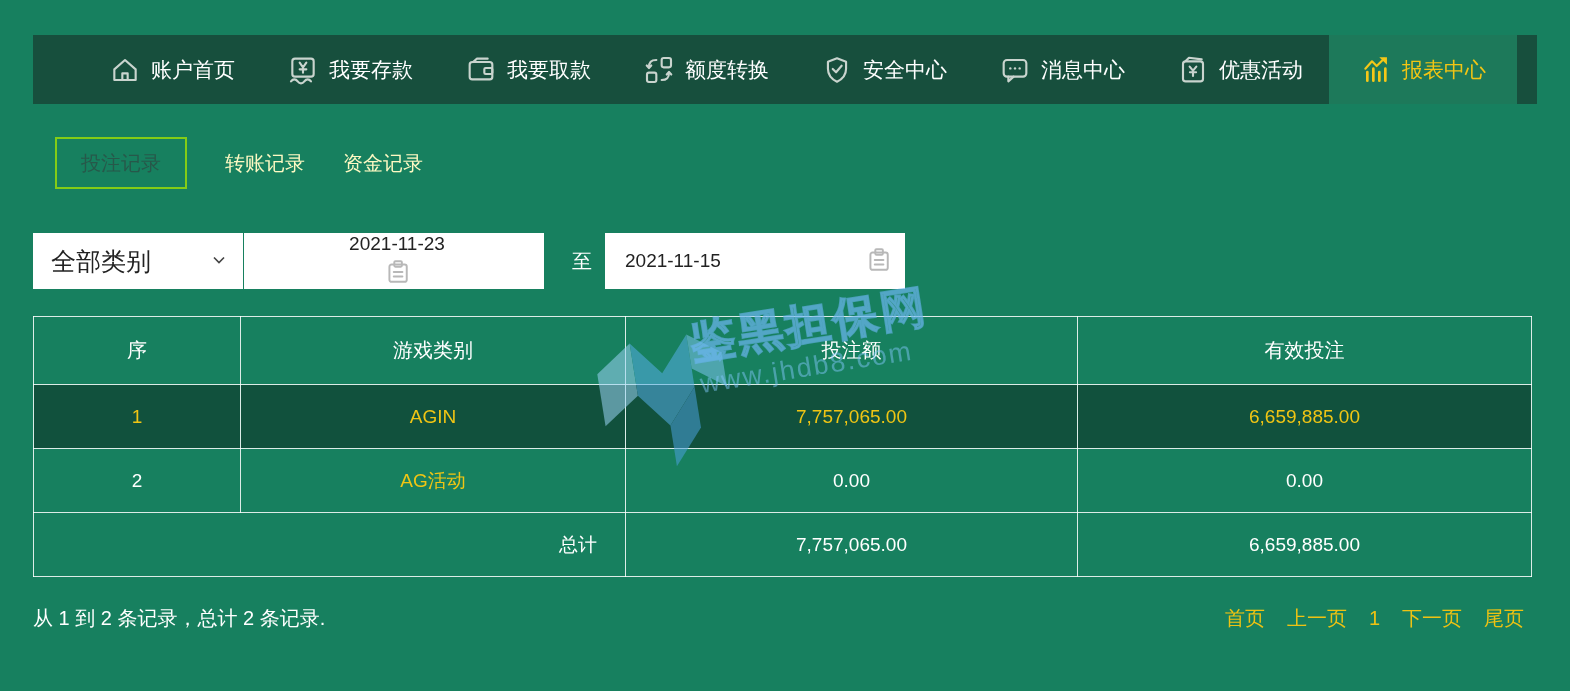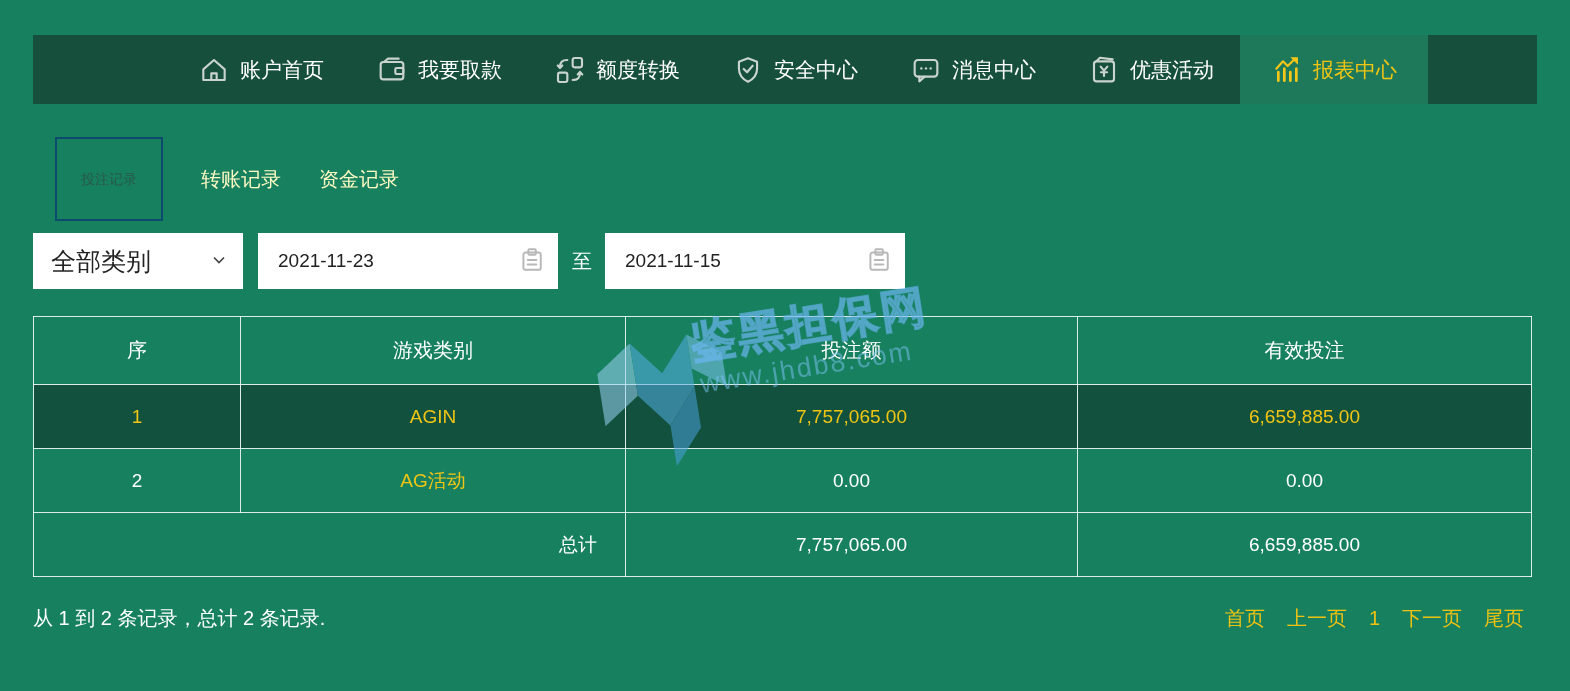--- a/index.html
+++ b/index.html
@@ -20,41 +20,41 @@
     color:#ffffff;font-size:21px;white-space:nowrap;cursor:pointer;
   }
   .nav-item svg{width:32px;height:32px;display:block;stroke:#C9D4CE;fill:none;
     stroke-width:1.6;stroke-linecap:round;stroke-linejoin:round;}
   .nav-item.active{background:#1D795A;color:#F2C514;padding:0 31px;}
   .nav-item.active svg{stroke:#F5C718;}
 
   
   .tabs{position:absolute;left:55px;top:137px;display:flex;align-items:center;gap:38px;}
   .tab-box{
-    height:48px;line-height:48px;padding:16px 24px;border:2px solid #0c4a6e;
-    color:#27584A;font-size:14px;cursor:pointer;
+    height:48px;line-height:48px;padding:0 24px;border:2px solid #84cc16;
+    color:#27584A;font-size:20px;cursor:pointer;
   }
   .tab-link{color:#fef9c3;font-size:20px;cursor:pointer;}
 
   
   .filters{position:absolute;left:0;top:233px;width:100%;height:56px;}
   .select{
     position:absolute;left:33px;top:0;width:210px;height:56px;background:#ffffff;
     display:flex;align-items:center;justify-content:space-between;
     padding:0 14px 0 18px;box-sizing:border-box;font-size:25px;color:#222;cursor:pointer;
   }
   .select svg{width:20px;height:20px;stroke:#444;fill:none;stroke-width:2;}
   .datebox{
     position:absolute;top:0;width:300px;height:56px;background:#ffffff;
     display:flex;align-items:center;justify-content:space-between;
     padding:0 14px 0 20px;box-sizing:border-box;font-size:19px;color:#222;cursor:pointer;
   }
   .datebox svg{width:26px;height:26px;stroke:#B8B8B8;fill:none;stroke-width:1.8;
     stroke-linecap:round;stroke-linejoin:round;}
-  #date-from{left:258px;}
+  #date-from{left:244px;flex-direction:column;}
   #date-to{left:605px;}
   .to-label{position:absolute;left:572px;top:0;height:56px;line-height:56px;
     color:#ffffff;font-size:20px;}
   .submit-btn{
     position:absolute;left:920px;top:0;width:100px;height:56px;background:#EEC213;
     border:none;font-size:20px;color:#333333;cursor:pointer;
     font-family:"Liberation Sans","DejaVu Sans",sans-serif;
   }
 
   
@@ -99,20 +99,30 @@
   <div class="nav-item">
     <span>
       <svg viewBox="0 0 24 24">
           <path d="M4 11.5 L12 4.5 L20 11.5 V19.5 H4 Z"></path>
           <path d="M10 19.5 V14.5 H14 V19.5"></path>
         </svg>
     </span>
     <span>账户首页</span>
   </div>
 
+  <div class="nav-item">
+    <span>
+      <svg viewBox="0 0 24 24">
+          <rect x="4" y="3.5" width="16" height="13.5" rx="2"></rect>
+          <path d="M9.5 6.5 L12 10 L14.5 6.5 M12 10 V14 M9.5 11.5 H14.5"></path>
+          <path d="M3 20.5 c1.5 -2 3.5 -2 5 0 c1.5 2 3.5 2 5 0 c1.5 -2 3.5 -2 5 0"></path>
+        </svg>
+    </span>
+    <span>我要存款</span>
+  </div>
 
   <div class="nav-item">
     <span>
       <svg viewBox="0 0 24 24">
           <rect x="3.5" y="6" width="17" height="13" rx="2"></rect>
           <path d="M6 6 L9 3.5 H17"></path>
           <rect x="14.5" y="10.5" width="6" height="4.5" rx="1"></rect>
         </svg>
     </span>
     <span>我要取款</span>

